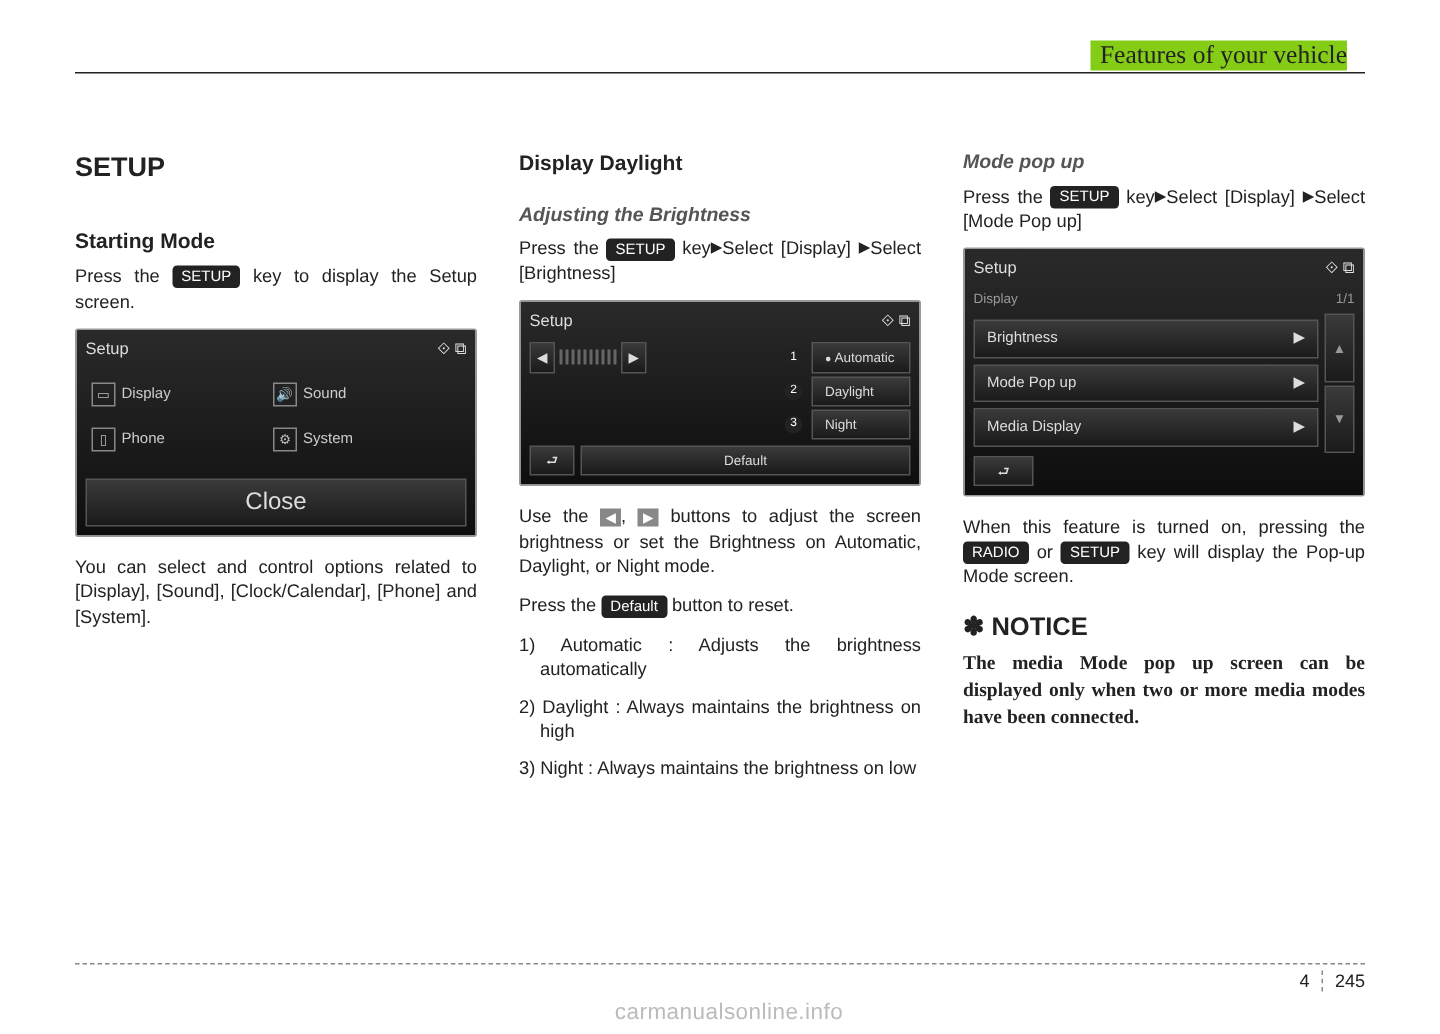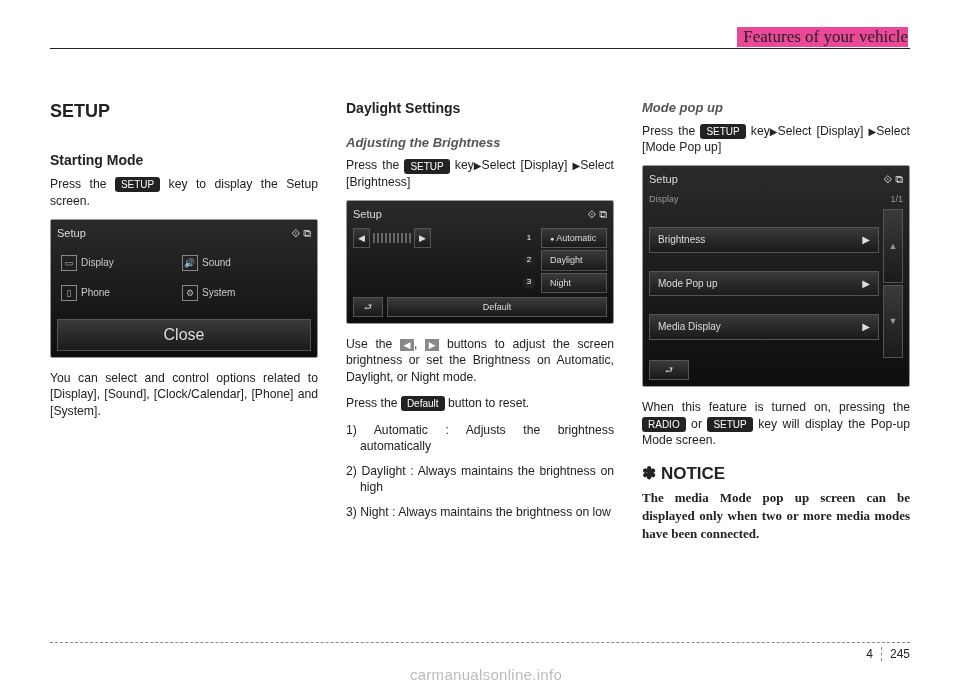--- a/index.html
+++ b/index.html
@@ -15,25 +15,25 @@
   .page {
     padding: 30px 50px 0 50px;
   }
   .header-line {
     border-top: 1px solid #222;
     margin-top: 18px;
     position: relative;
   }
   .header-title {
     position: absolute;
-    right: 2px;
+    right: 12px;
     top: -22px;
     font-family: 'Times New Roman', serif;
     font-size: 17px;
-    background: #ec4899;
+    background: #84cc16;
     padding-left: 6px;
   }
   .columns {
     display: flex;
     gap: 28px;
     margin-top: 50px;
   }
   .col { flex: 1; font-size: 12.2px; line-height: 1.35; }
   h1.setup { font-size: 18px; font-weight: bold; margin-bottom: 28px; }
   h2.sub { font-size: 14px; font-weight: bold; margin-bottom: 6px; }
@@ -75,21 +75,21 @@
   .shot-grid { display:flex; flex-wrap:wrap; gap:6px; padding:4px 2px 10px 2px; }
   .shot-item { display:flex; align-items:center; gap:4px; width: 46%; padding:4px 2px;}
   .shot-icon { width:16px; height:16px; border:1px solid #888; display:flex; align-items:center; justify-content:center; font-size:9px; color:#bbb;}
   .shot-bar { background:linear-gradient(#3a3a3a,#1a1a1a); border:1px solid #555; padding:4px 10px; text-align:center; font-size:16px; color:#ddd; margin-top:4px;}
   .brightness-row { display:flex; align-items:center; gap:4px; margin:2px 0;}
   .b-left { flex:1; display:flex; align-items:center; gap:3px;}
   .ticks { display:flex; gap:2px; }
   .tick { width:2px; height:10px; background:#666;}
   .b-btn { background:linear-gradient(#3a3a3a,#1a1a1a); border:1px solid #555; padding:3px 8px; font-size:9px; color:#ddd; min-width:66px; text-align:left;}
   .circnum { display:inline-flex; width:12px; height:12px; border-radius:50%; background:#222; color:#fff; font-size:8px; align-items:center; justify-content:center; margin-right:2px;}
-  .disp-row { background:linear-gradient(#3a3a3a,#1a1a1a); border:1px solid #555; padding:5px 8px; font-size:10px; color:#ddd; display:flex; justify-content:space-between; align-items:center; margin:18px 0;}
+  .disp-row { background:linear-gradient(#3a3a3a,#1a1a1a); border:1px solid #555; padding:5px 8px; font-size:10px; color:#ddd; display:flex; justify-content:space-between; align-items:center; margin:4px 0;}
   .disp-area { display:flex; gap:4px;}
   .disp-main { flex:1;}
   .disp-side { width:20px; display:flex; flex-direction:column; gap:2px;}
   .side-btn { flex:1; background:linear-gradient(#3a3a3a,#1a1a1a); border:1px solid #555; display:flex; align-items:center; justify-content:center; color:#999; font-size:9px;}
   .midsep { height:2px; }
   ol.numlist { list-style: none; padding:0; margin-top:4px;}
   ol.numlist li { margin-bottom:8px; padding-left:14px; text-indent:-14px; text-align: justify;}
   .notice-h { font-weight:bold; font-size:17px; margin:14px 0 4px 0;}
   .notice-body { font-family:'Times New Roman', serif; font-weight:bold; font-size:13px; line-height:1.35; text-align:justify;}
   .footer {
@@ -145,21 +145,21 @@
               <span>System</span>
             </div>
         </div>
         <div class="shot-bar">Close</div>
       </div>
 
       <p>You can select and control options related to [Display], [Sound], [Clock/Calendar], [Phone] and [System].</p>
     </div>
 
     <div class="col">
-      <h2 class="section">Daylight Settings</h2>
+      <h2 class="section">Display Daylight</h2>
       <h3 class="ital">Adjusting the Brightness</h3>
       <p>
         <span>Press the </span><span class="keycap">SETUP</span><span> key</span><span class="tri">▶</span><span>Select [Display] </span><span class="tri">▶</span><span>Select [Brightness]</span>
       </p>
 
       <div class="shot">
         <div class="shot-title">
             <span>Setup</span>
             <span>⟐ ⧉</span>
           </div>

